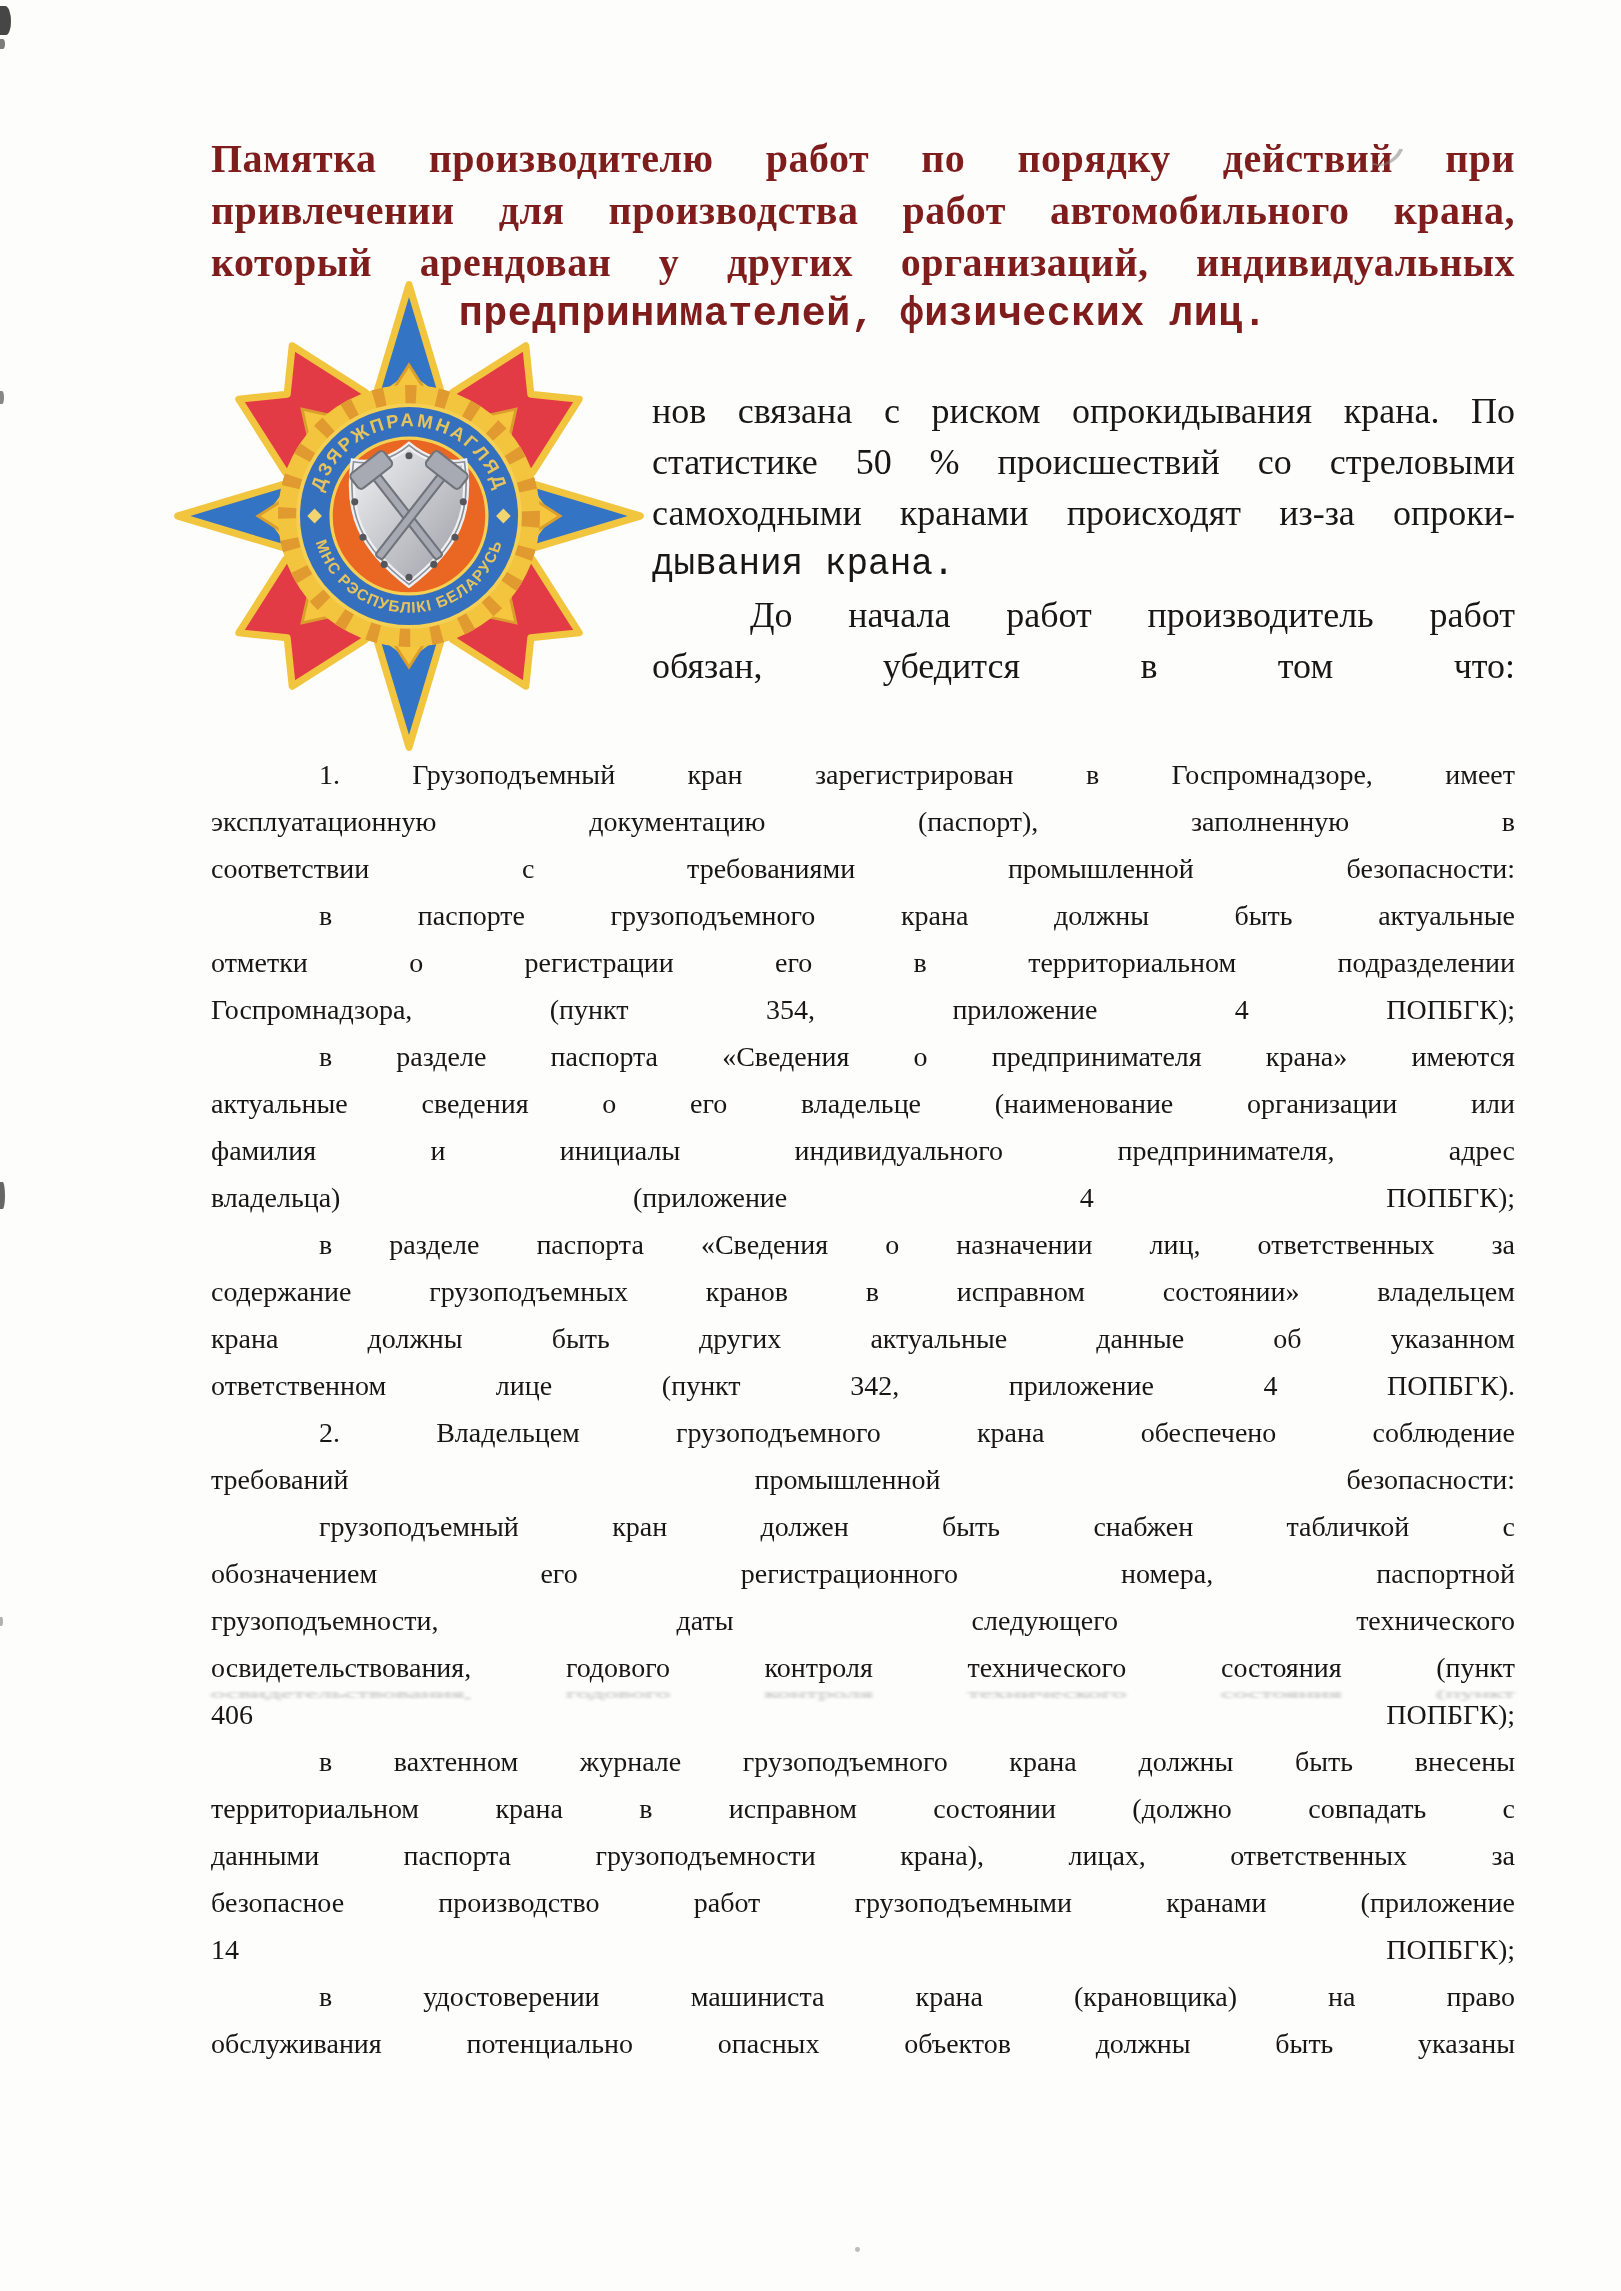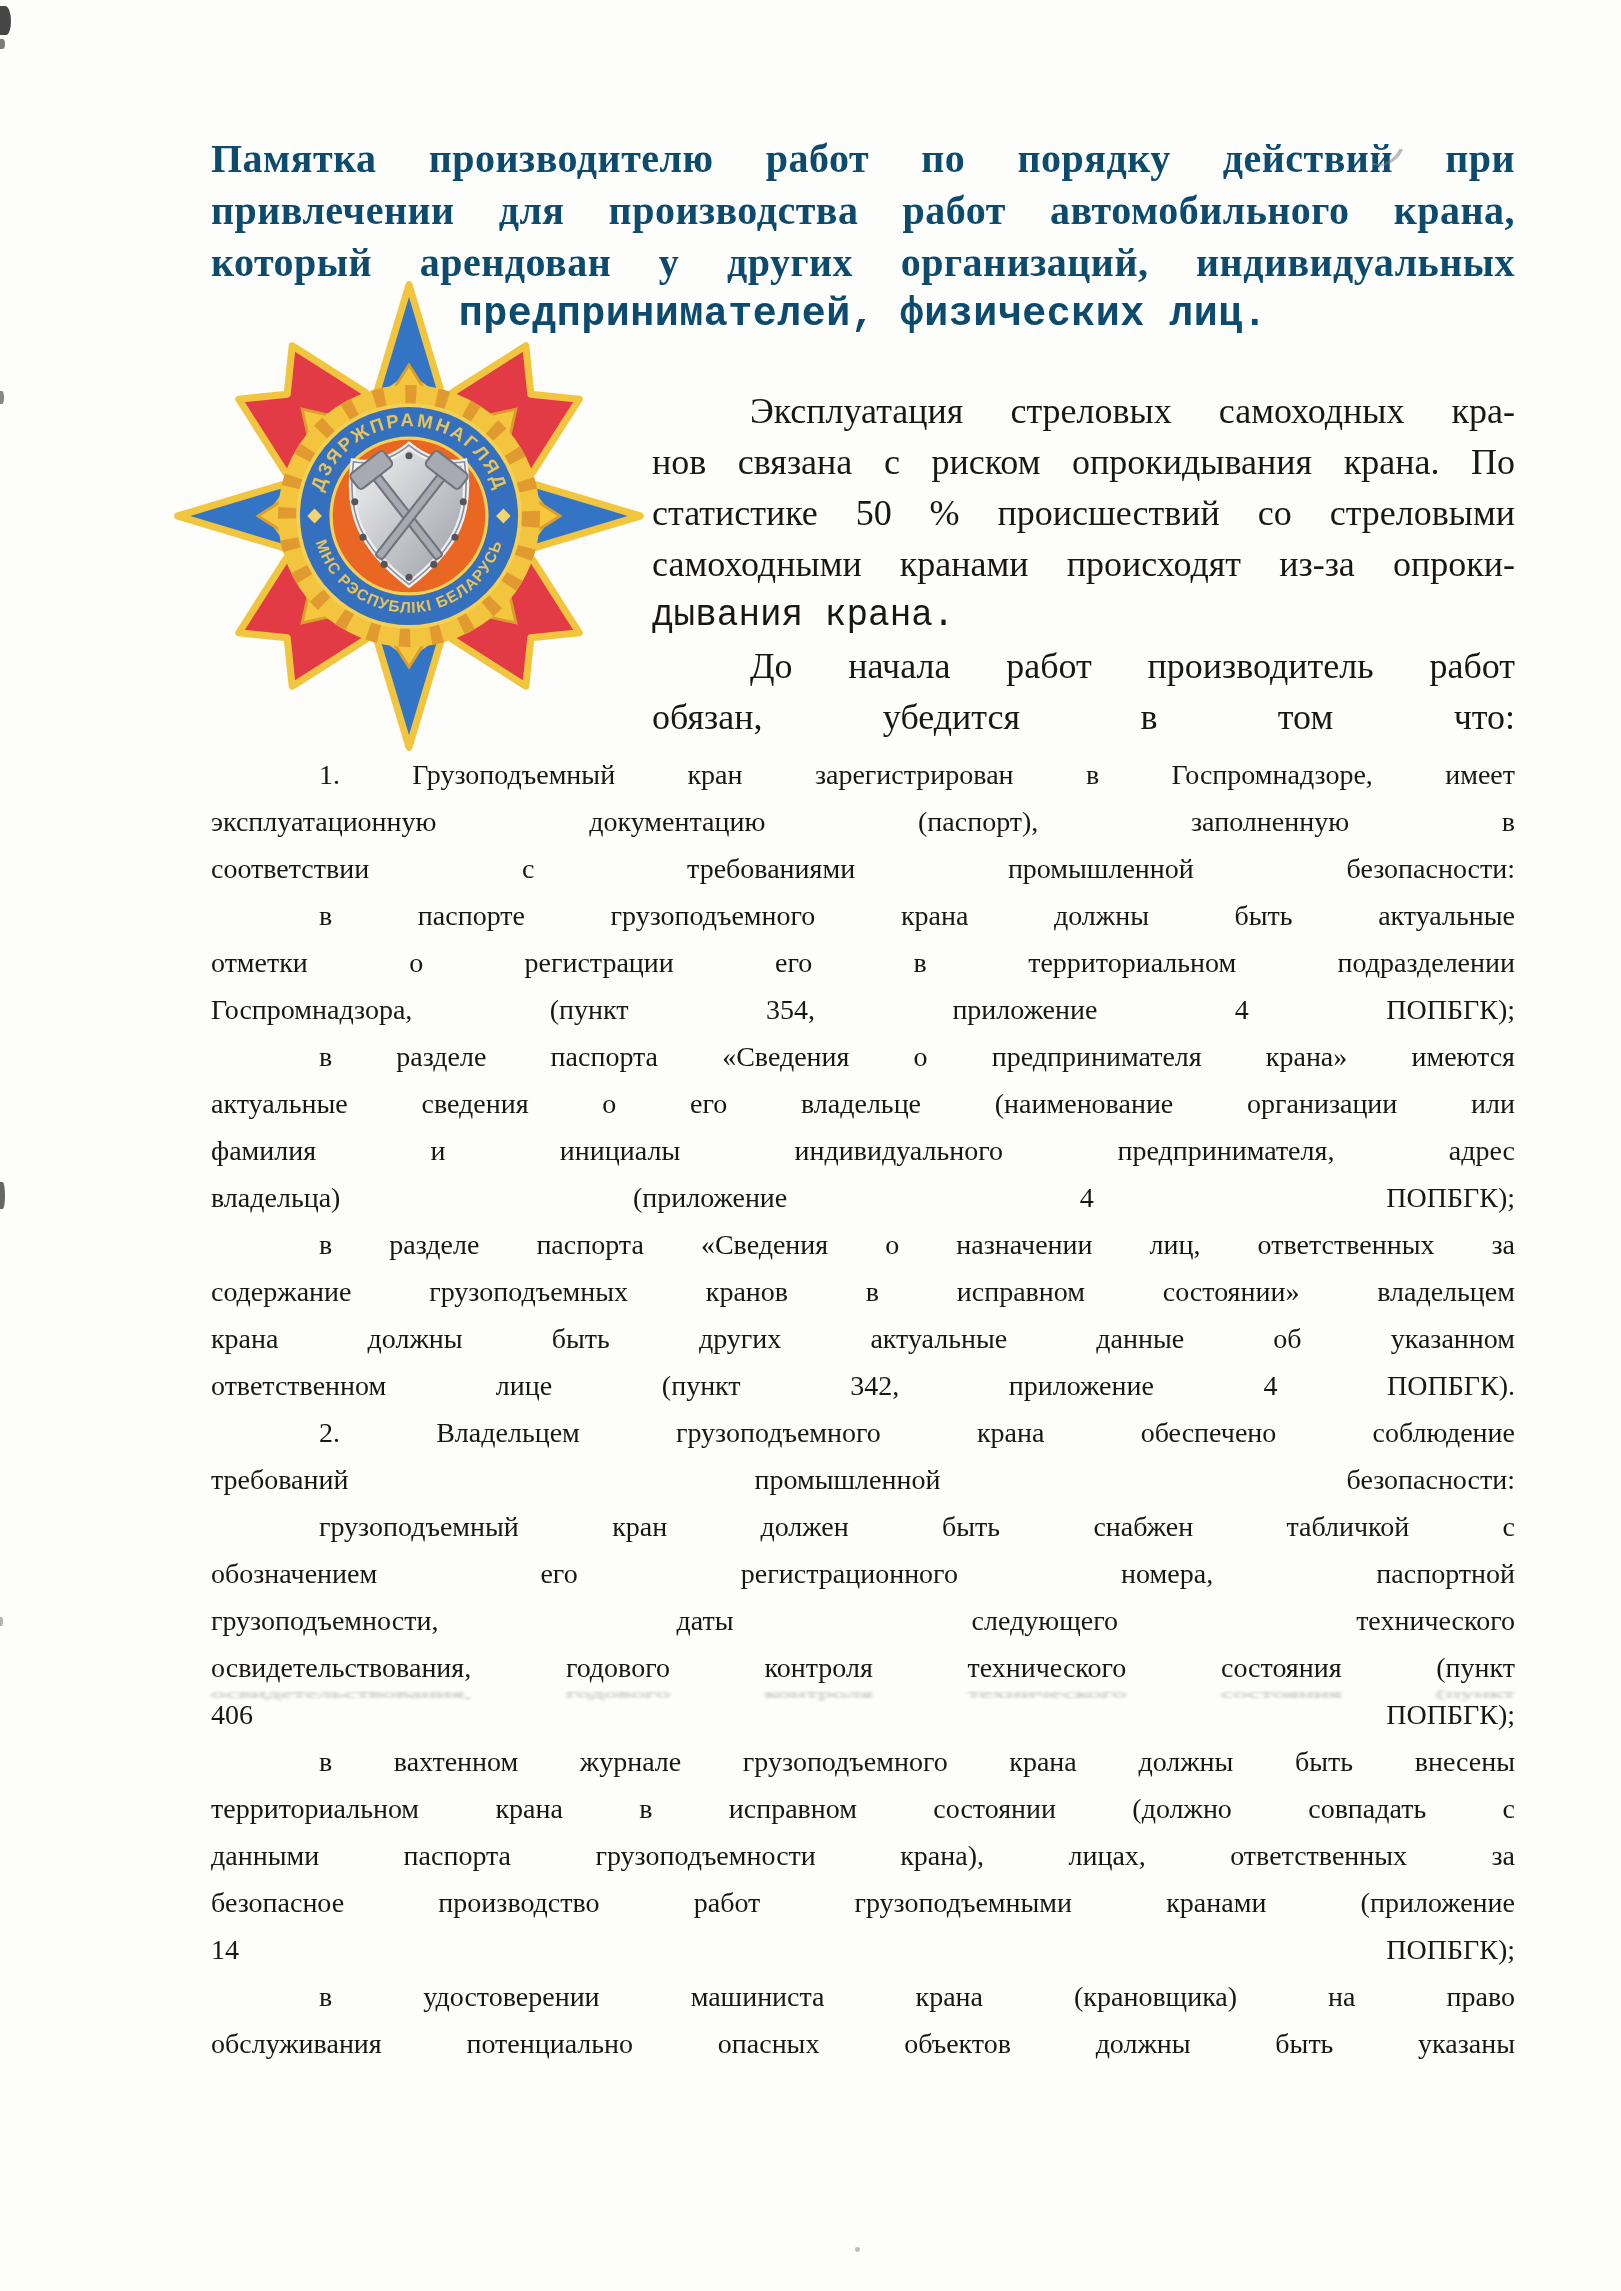--- a/index.html
+++ b/index.html
@@ -6,21 +6,21 @@
   html,body{margin:0;padding:0;}
   body{
     width:1621px;height:2292px;position:relative;
     background:#ffffff;
     font-family:"Liberation Serif", serif;
     color:#191715;
   }
   .page{position:absolute;inset:0;background:#fdfdfc;overflow:hidden;}
 
   .block{position:absolute;}
-  #title-block{left:211px;top:133px;width:1304px;font-weight:700;font-size:40px;line-height:52px;color:#0c4a6e;}
+  #title-block{left:211px;top:133px;width:1304px;font-weight:700;font-size:40px;line-height:52px;color:#7f1d1d;}
   #intro-block{left:652px;top:386px;width:863px;font-size:36px;line-height:51px;}
   #body-block{left:211px;top:751px;width:1304px;font-size:28px;line-height:47px;}
 
   .line{width:100%;}
   .a-j{text-align:justify;text-align-last:justify;}
   .a-l{text-align:right;text-align-last:left;font-family:Liberation Mono, monospace;}
   .a-c{text-align:left;text-align-last:center;font-family:Liberation Mono, monospace;}
   #body-block .ind{text-indent:108px;}
   #intro-block .ind{text-indent:98px;}
   #title-block .line{letter-spacing:0.5px;}
@@ -134,21 +134,20 @@
         </g>
         <g transform="translate(100 101) rotate(38)">
           <rect x="-1.8" y="-26" width="3.6" height="47" rx="1.2"></rect>
           <rect x="-9" y="-30" width="18" height="8" rx="1.8"></rect>
         </g>
       </g>
     </svg>
   </div>
 
   <div id="intro-block" class="block">
-      <div class="line a-j ind">Эксплуатация стреловых самоходных кра-</div>
       <div class="line a-j">нов связана с риском опрокидывания крана. По</div>
       <div class="line a-j">статистике 50 % происшествий со стреловыми</div>
       <div class="line a-j">самоходными кранами происходят из-за опроки-</div>
       <div class="line a-l">дывания крана.</div>
       <div class="line a-j ind">До начала работ производитель работ</div>
       <div class="line a-j">обязан, убедится в том что:</div>
     </div>
 
   <div id="body-block" class="block">
       <div class="line a-j ind">1. Грузоподъемный кран зарегистрирован в Госпромнадзоре, имеет</div>

